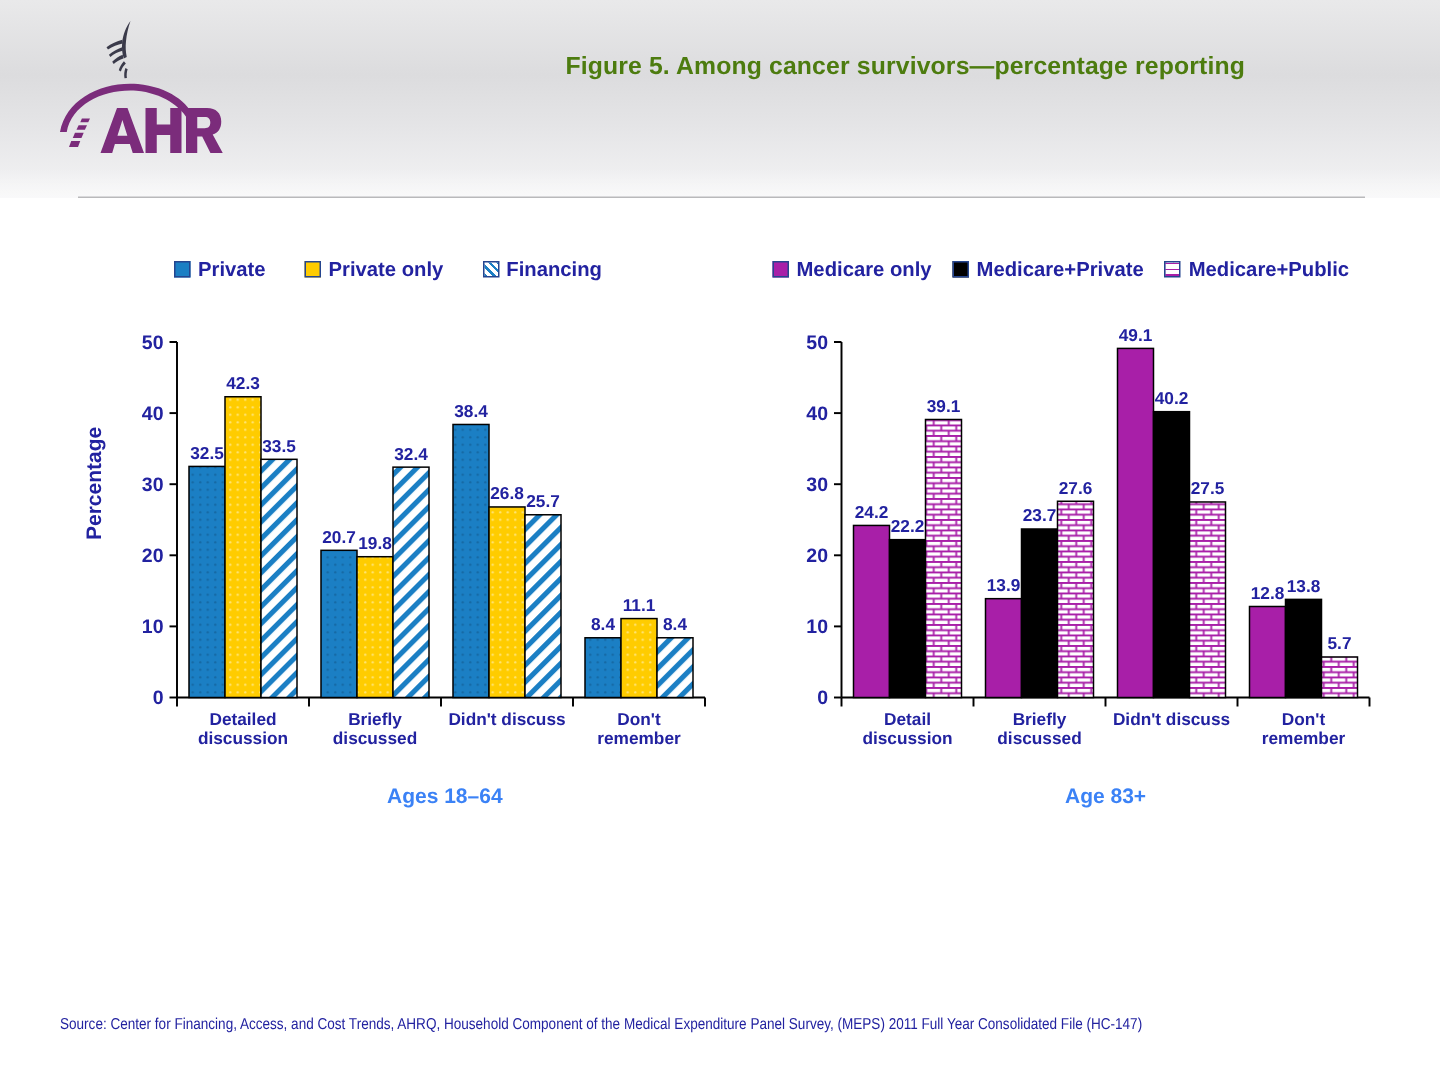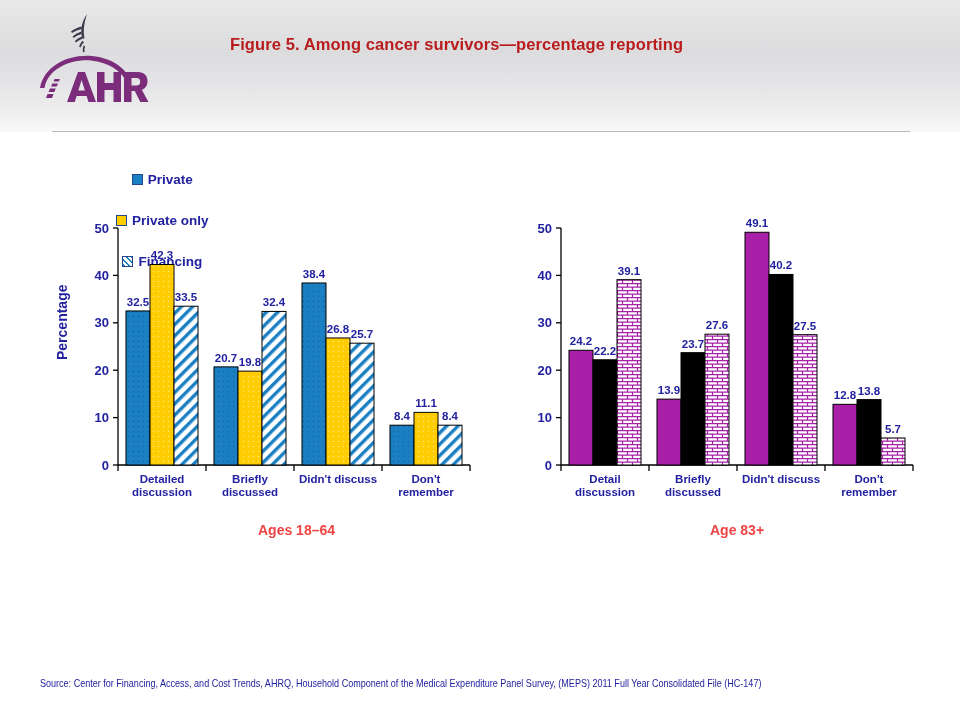--- a/index.html
+++ b/index.html
@@ -46,22 +46,22 @@
   .ahrq-logo {
     position: absolute;
     left: 34px; top: 48px;
     width: 125px; height: 62px;
   }
 
   .fig-title {
     position: absolute;
     left: 230px; top: 33px;
     width: 600px;
-    text-align: left;
-    color: #b91c1c;
+    text-align: right;
+    color: #4d7c0f;
     font-size: 16.5px;
     font-weight: bold;
     line-height: 22px;
     letter-spacing: 0.1px;
   }
 
   
   .panel {
     position: absolute;
     top: 160px;
@@ -70,21 +70,21 @@
   #panel-left  { left: 18px;  width: 475px; }
   #panel-right { left: 495px; width: 455px; }
 
   .legend {
     position: absolute;
     top: 12px;
     display: flex;
     align-items: center;
     white-space: nowrap;
   }
-  #legend-left  { left: 98px; gap: 26px; flex-direction: column; }
+  #legend-left  { left: 98px; gap: 26px; }
   #legend-right { left: 20px; gap: 14px; }
 
   .legend-item {
     display: flex;
     align-items: center;
     gap: 5px;
     color: #2222a0;
     font-size: 13.5px;
     font-weight: bold;
   }
@@ -131,21 +131,21 @@
     font-size: 11.5px;
     font-weight: bold;
     text-anchor: middle;
   }
   .axis-line { stroke: #000000; stroke-width: 1.3; }
   .tick-mark { stroke: #000000; stroke-width: 1.3; }
   .bar-outline { stroke: #000000; stroke-width: 1; }
 
   .panel-caption {
     position: absolute;
-    color: #ef4444;
+    color: #3b82f6;
     font-size: 14px;
     font-weight: bold;
     white-space: nowrap;
     text-align: right;
   }
 
   
   .source {
     position: absolute;
     left: 40px; top: 676px;
@@ -289,20 +289,34 @@
         <line x1="56" y1="245" x2="56" y2="251" class="tick-mark"></line>
         <line x1="408" y1="245" x2="408" y2="251" class="tick-mark"></line>
       </svg>
   </div>
 
   <div class="panel-caption" style="left:240px; top:362px;">Ages 18–64</div>
 </div>
 
 <div class="panel" id="panel-right">
 
+  <div class="legend" id="legend-right">
+    <div class="legend-item">
+      <span class="legend-swatch" id="sw-medonly" style="border-color: rgb(37, 69, 143); background: rgb(168, 31, 168);"></span>
+      <span>Medicare only</span>
+    </div>
+    <div class="legend-item">
+      <span class="legend-swatch" id="sw-medpriv" style="border-color: rgb(37, 69, 143); background: rgb(0, 0, 0);"></span>
+      <span>Medicare+Private</span>
+    </div>
+    <div class="legend-item">
+      <span class="legend-swatch" id="sw-medpub" style="border-color: rgb(37, 69, 143); background: repeating-linear-gradient(0deg, rgb(168, 31, 168) 0px, rgb(168, 31, 168) 1px, rgb(255, 255, 255) 1px, rgb(255, 255, 255) 4px), repeating-linear-gradient(90deg, rgb(168, 31, 168) 0px, rgb(168, 31, 168) 1px, rgb(255, 255, 255) 1px, rgb(255, 255, 255) 5px);"></span>
+      <span>Medicare+Public</span>
+    </div>
+  </div>
 
   <div class="plot" style="left:10px;">
     <svg id="svg-right" width="430" height="300">
         <defs>
           <pattern id="svg-right-dotsblue" width="5" height="5" patternUnits="userSpaceOnUse">
             <rect width="5" height="5" fill="#1B7FC4"></rect>
             <circle cx="1.5" cy="1.5" r="0.75" fill="#1566a0"></circle>
           </pattern>
           <pattern id="svg-right-dotsgold" width="5" height="5" patternUnits="userSpaceOnUse">
             <rect width="5" height="5" fill="#FFCC00"></rect>

